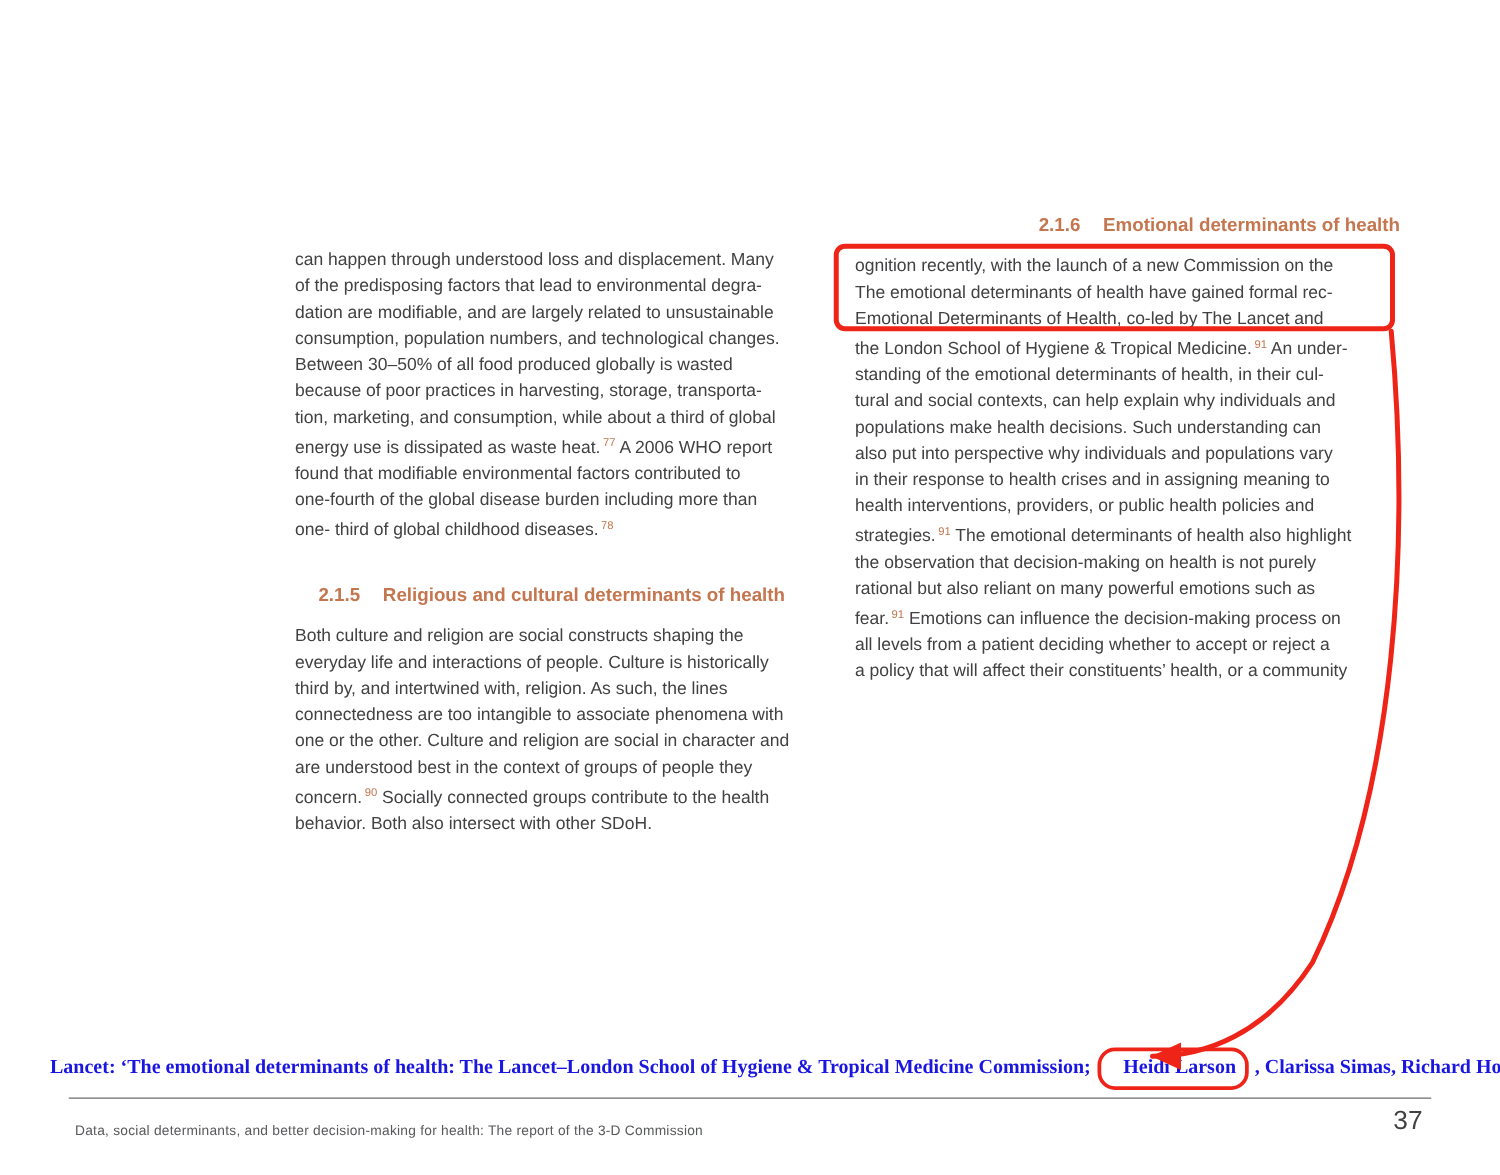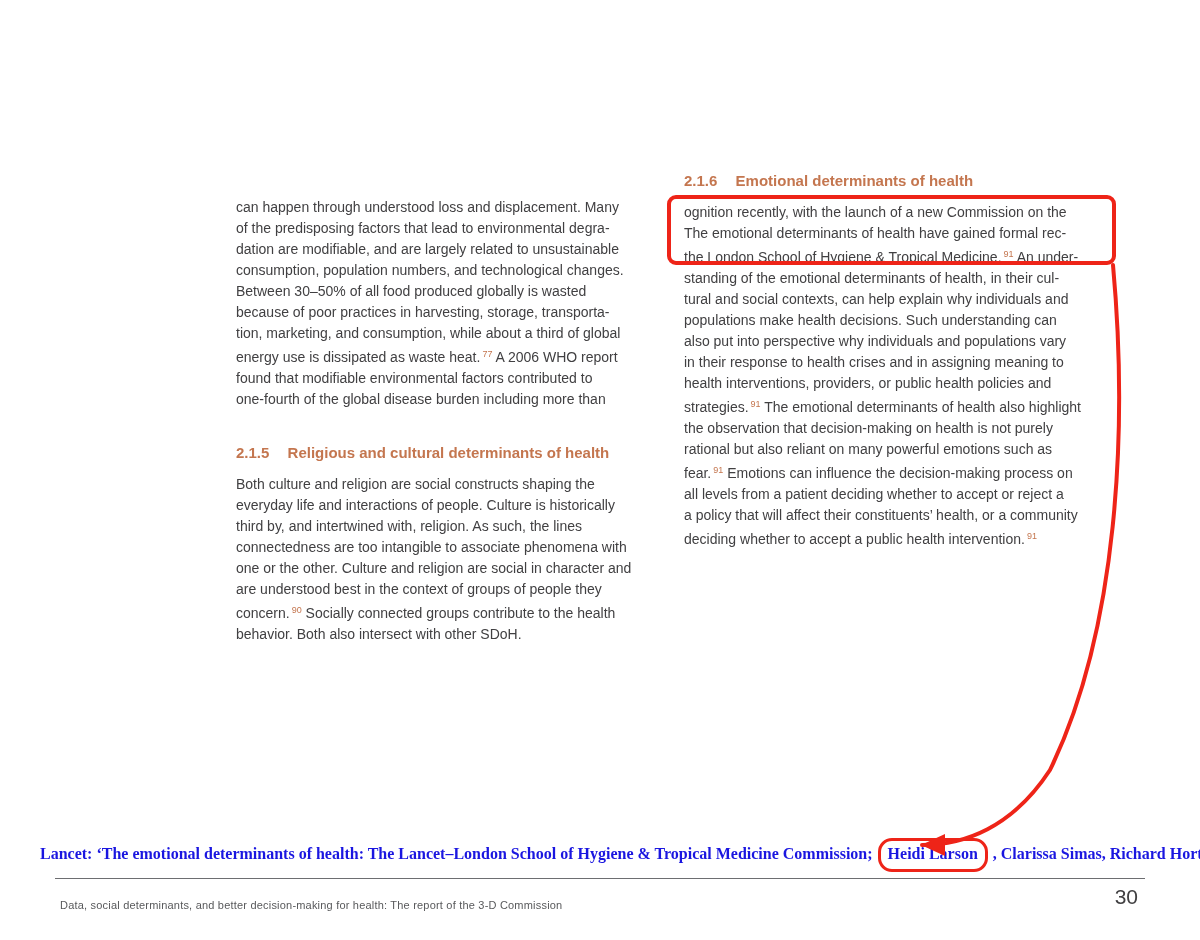--- a/index.html
+++ b/index.html
@@ -19,42 +19,42 @@
   }
   .col{position:absolute;}
   .col.left{left:236px;top:197px;width:392px;}
   .col.right{left:684px;top:170px;width:436px;}
   .para{font-size:14px;line-height:21px;color:var(--body);}
   .para .line{white-space:nowrap;}
   sup.fn{font-size:9px;color:var(--orange);vertical-align:5px;margin-left:2px;}
   h3.heading{
     margin:32px 0 10px 0;
     font-size:15px;line-height:22px;
-    font-weight:bold;color:var(--orange);
+    font-weight:bold;color:var(--orange);text-align:right;
   }
   .col.right h3.heading{margin:0 0 10px 0;}
   h3.heading .hnum{margin-right:14px;}
   .red-box{
     position:absolute;left:667px;top:195px;width:449px;height:70px;
     border:4px solid var(--red);border-radius:9px;
     box-sizing:border-box;pointer-events:none;z-index:4;
   }
   .arrow-svg{position:absolute;left:0;top:0;pointer-events:none;z-index:4;}
   .arrow-path{fill:none;stroke:var(--red);stroke-width:4;stroke-linecap:round;}
   .arrow-head{fill:var(--red);}
   .link-line{
     position:absolute;left:40px;top:838px;width:1160px;
     font-family:"Liberation Serif", serif;
     font-weight:bold;font-size:16px;line-height:24px;
     color:var(--blue);white-space:nowrap;
   }
   .ring{
     display:inline-block;
     border:3px solid var(--red);border-radius:14px;
-    padding:1px 7px 3px 7px;margin:0 1px;
+    padding:1px 7px 3px 18px;margin:0 1px;
   }
   .footer-rule{
     position:absolute;left:55px;top:878px;width:1090px;height:0;
     border-top:1.5px solid #6d6e71;
   }
   .footer-text{
     position:absolute;left:60px;top:899px;
     font-size:11px;letter-spacing:0.2px;color:#58595b;
   }
   .page-number{
@@ -72,20 +72,21 @@
         <div class="line">can happen through understood loss and displacement. Many</div>
         <div class="line">of the predisposing factors that lead to environmental degra-</div>
         <div class="line">dation are modifiable, and are largely related to unsustainable</div>
         <div class="line">consumption, population numbers, and technological changes.</div>
         <div class="line">Between 30–50% of all food produced globally is wasted</div>
         <div class="line">because of poor practices in harvesting, storage, transporta-</div>
         <div class="line">tion, marketing, and consumption, while about a third of global</div>
         <div class="line">energy use is dissipated as waste heat.<sup class="fn">77</sup> A 2006 WHO report</div>
         <div class="line">found that modifiable environmental factors contributed to</div>
         <div class="line">one-fourth of the global disease burden including more than</div>
+        <div class="line">one- third of global childhood diseases.<sup class="fn">78</sup></div>
       </div>
     <h3 class="heading">
       <span class="hnum">2.1.5</span>
       <span class="htitle">Religious and cultural determinants of health</span>
     </h3>
     <div class="para">
         <div class="line">Both culture and religion are social constructs shaping the</div>
         <div class="line">everyday life and interactions of people. Culture is historically</div>
         <div class="line">third by, and intertwined with, religion. As such, the lines</div>
         <div class="line">connectedness are too intangible to associate phenomena with</div>
@@ -97,34 +98,34 @@
   </div>
 
   <div class="col right">
     <h3 class="heading">
       <span class="hnum">2.1.6</span>
       <span class="htitle">Emotional determinants of health</span>
     </h3>
     <div class="para">
         <div class="line">ognition recently, with the launch of a new Commission on the</div>
         <div class="line">The emotional determinants of health have gained formal rec-</div>
+        <div class="line">Emotional Determinants of Health, co-led by The Lancet and</div>
         <div class="line">the London School of Hygiene &amp; Tropical Medicine.<sup class="fn">91</sup> An under-</div>
         <div class="line">standing of the emotional determinants of health, in their cul-</div>
         <div class="line">tural and social contexts, can help explain why individuals and</div>
         <div class="line">populations make health decisions. Such understanding can</div>
         <div class="line">also put into perspective why individuals and populations vary</div>
         <div class="line">in their response to health crises and in assigning meaning to</div>
         <div class="line">health interventions, providers, or public health policies and</div>
         <div class="line">strategies.<sup class="fn">91</sup> The emotional determinants of health also highlight</div>
         <div class="line">the observation that decision-making on health is not purely</div>
         <div class="line">rational but also reliant on many powerful emotions such as</div>
         <div class="line">fear.<sup class="fn">91</sup> Emotions can influence the decision-making process on</div>
         <div class="line">all levels from a patient deciding whether to accept or reject a</div>
         <div class="line">a policy that will affect their constituents’ health, or a community</div>
-        <div class="line">deciding whether to accept a public health intervention.<sup class="fn">91</sup></div>
       </div>
   </div>
 
   <div class="red-box"></div>
 
   <svg class="arrow-svg" width="1200" height="940" viewBox="0 0 1200 940">
     <defs>
       <marker id="arrowhead" markerUnits="userSpaceOnUse" markerWidth="28" markerHeight="24" refX="23" refY="11" orient="auto">
         <path class="arrow-head" d="M0,0 L24,11 L0,22 Z"></path>
       </marker>
@@ -133,15 +134,15 @@
   </svg>
 
   <div class="link-line">
     <span>Lancet: ‘The emotional determinants of health: The Lancet–London School of Hygiene &amp; Tropical Medicine Commission;</span>
     <span class="ring"><span>Heidi Larson</span></span>
     <span>, Clarissa Simas, Richard Horton</span>
   </div>
 
   <div class="footer-rule"></div>
   <div class="footer-text">Data, social determinants, and better decision-making for health: The report of the 3-D Commission</div>
-  <div class="page-number">30</div>
+  <div class="page-number">37</div>
 
 </div>
 
 </body></html>

